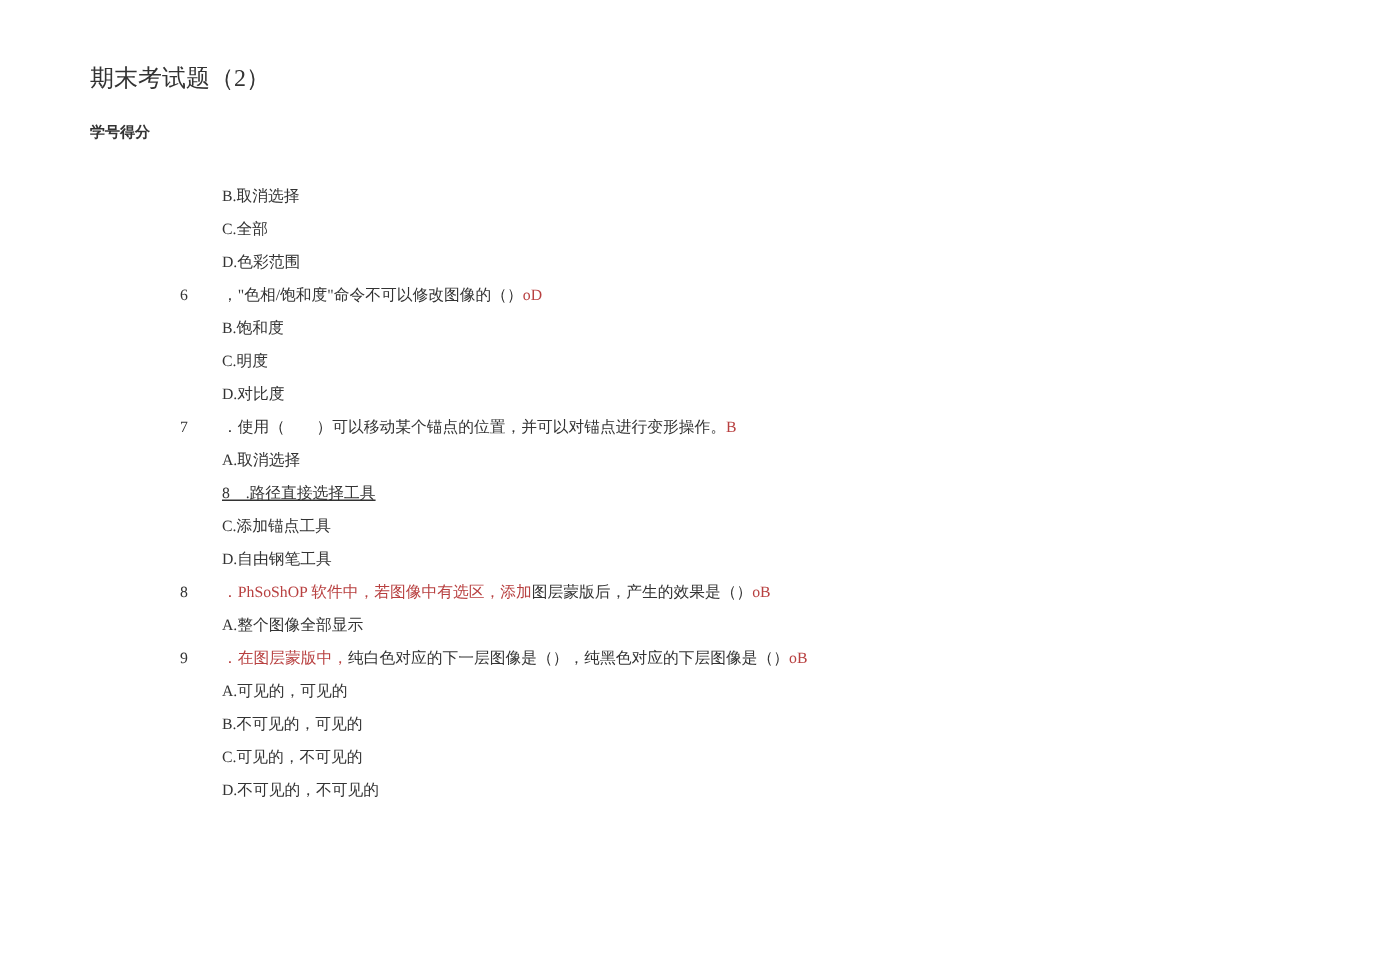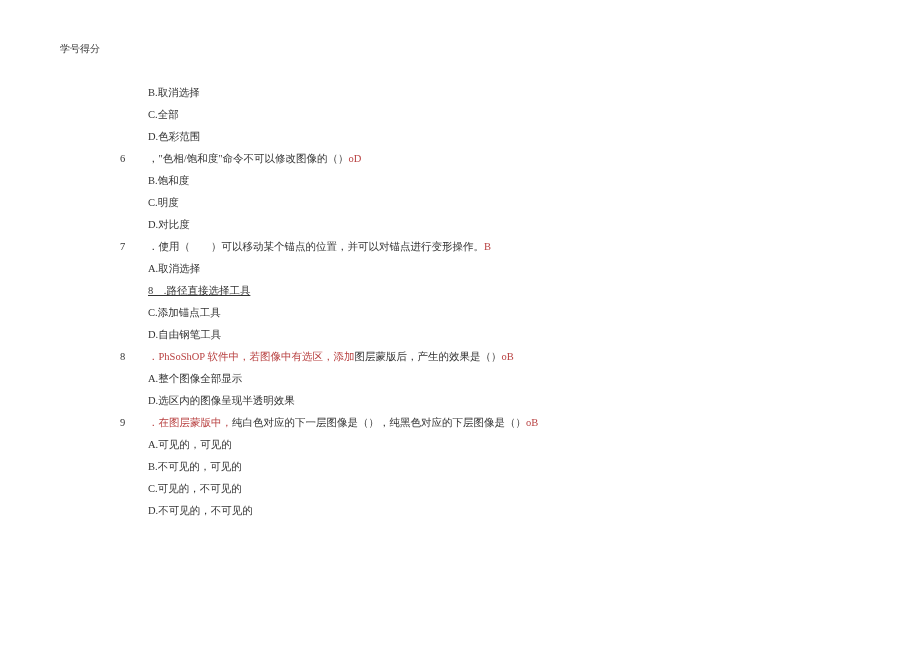--- a/index.html
+++ b/index.html
@@ -22,21 +22,21 @@
     }
     .title {
       font-size: 16px;
       font-weight: normal;
       color: #333;
       margin-bottom: 18px;
       font-family: "SimSun", "宋体", serif;
     }
     .subtitle {
       font-size: 10px;
-      font-weight: normal;
+      font-weight: bold;
       color: #333;
       margin-bottom: 26px;
     }
     .content {
       padding-left: 60px;
       line-height: 2.0;
     }
     .line {
       font-size: 10.5px;
       color: #333;
@@ -61,20 +61,21 @@
     }
     .sub8 {
       padding-left: 28px;
       text-decoration: underline;
     }
   </style>
 </head>
 <body>
 
 <div class="page">
+  <h1 class="title">期末考试题（2）</h1>
   <div class="subtitle">学号得分</div>
 
   <div class="content">
 
     <div class="line opt">B.取消选择</div>
     <div class="line opt">C.全部</div>
     <div class="line opt">D.色彩范围</div>
 
     <div class="line num-row">
       <span class="num">6</span>
@@ -91,21 +92,20 @@
     <div class="line opt">A.取消选择</div>
     <div class="line sub8">8　.路径直接选择工具</div>
     <div class="line opt">C.添加锚点工具</div>
     <div class="line opt">D.自由钢笔工具</div>
 
     <div class="line num-row">
       <span class="num">8</span>
       <span class="qtext"><span class="red">．PhSoShOP 软件中，若图像中有选区，添加</span><span>图层蒙版后，产生的效果是（）</span><span class="red">oB</span></span>
     </div>
     <div class="line opt">A.整个图像全部显示</div>
-    <div class="line opt">D.选区内的图像呈现半透明效果</div>
 
     <div class="line num-row">
       <span class="num">9</span>
       <span class="qtext"><span class="red">．在图层蒙版中，</span><span>纯白色对应的下一层图像是（），纯黑色对应的下层图像是（）</span><span class="red">oB</span></span>
     </div>
     <div class="line opt">A.可见的，可见的</div>
     <div class="line opt">B.不可见的，可见的</div>
     <div class="line opt">C.可见的，不可见的</div>
     <div class="line opt">D.不可见的，不可见的</div>
 

